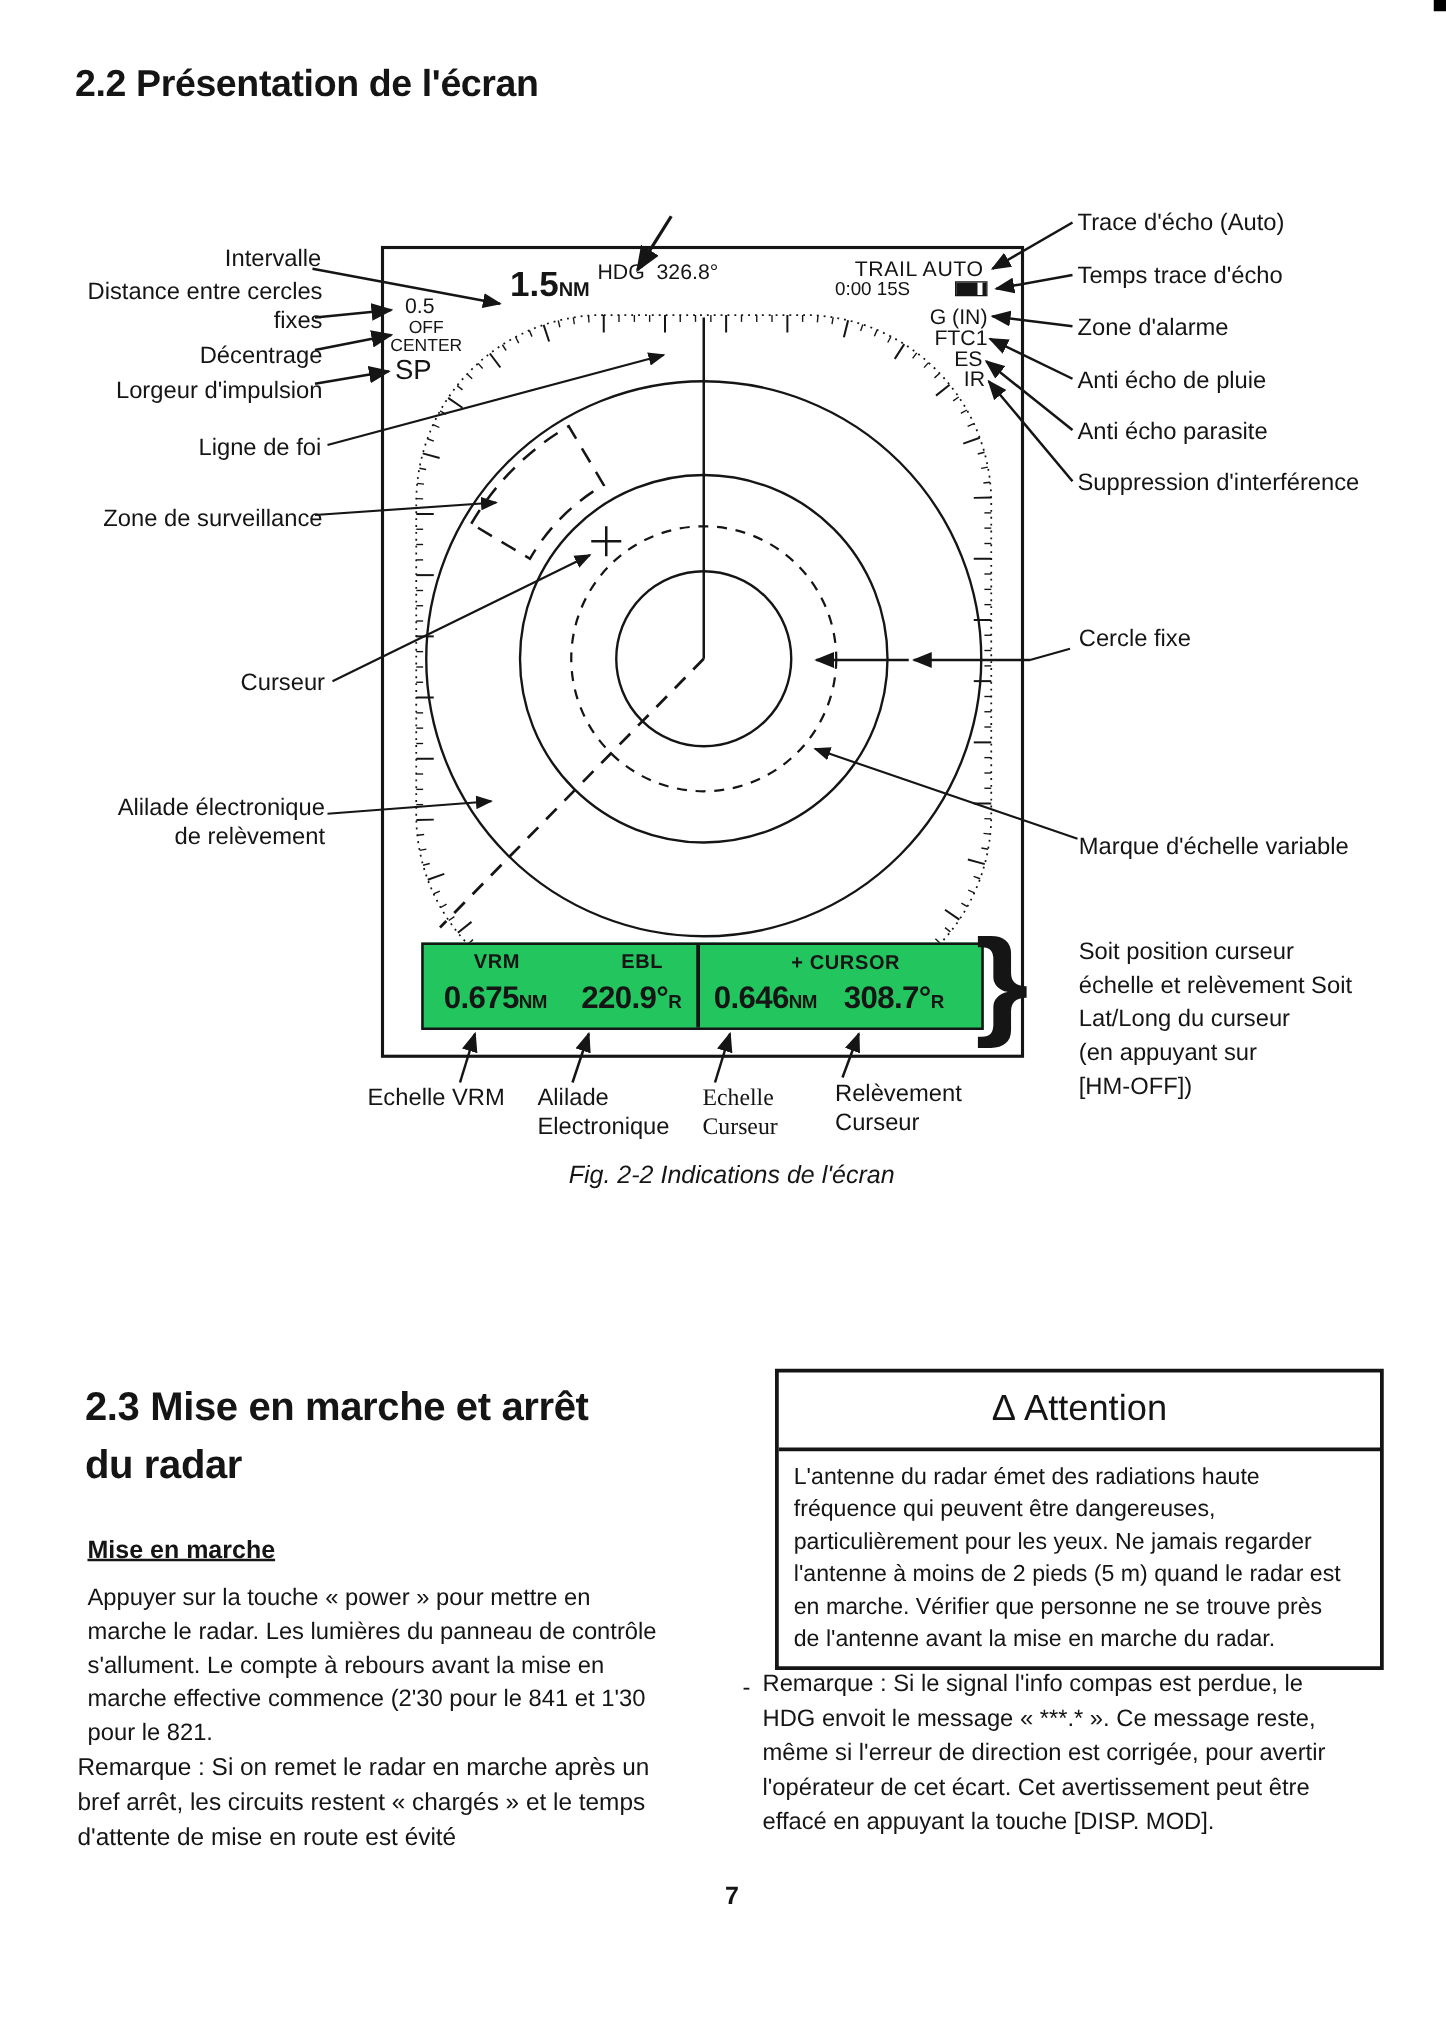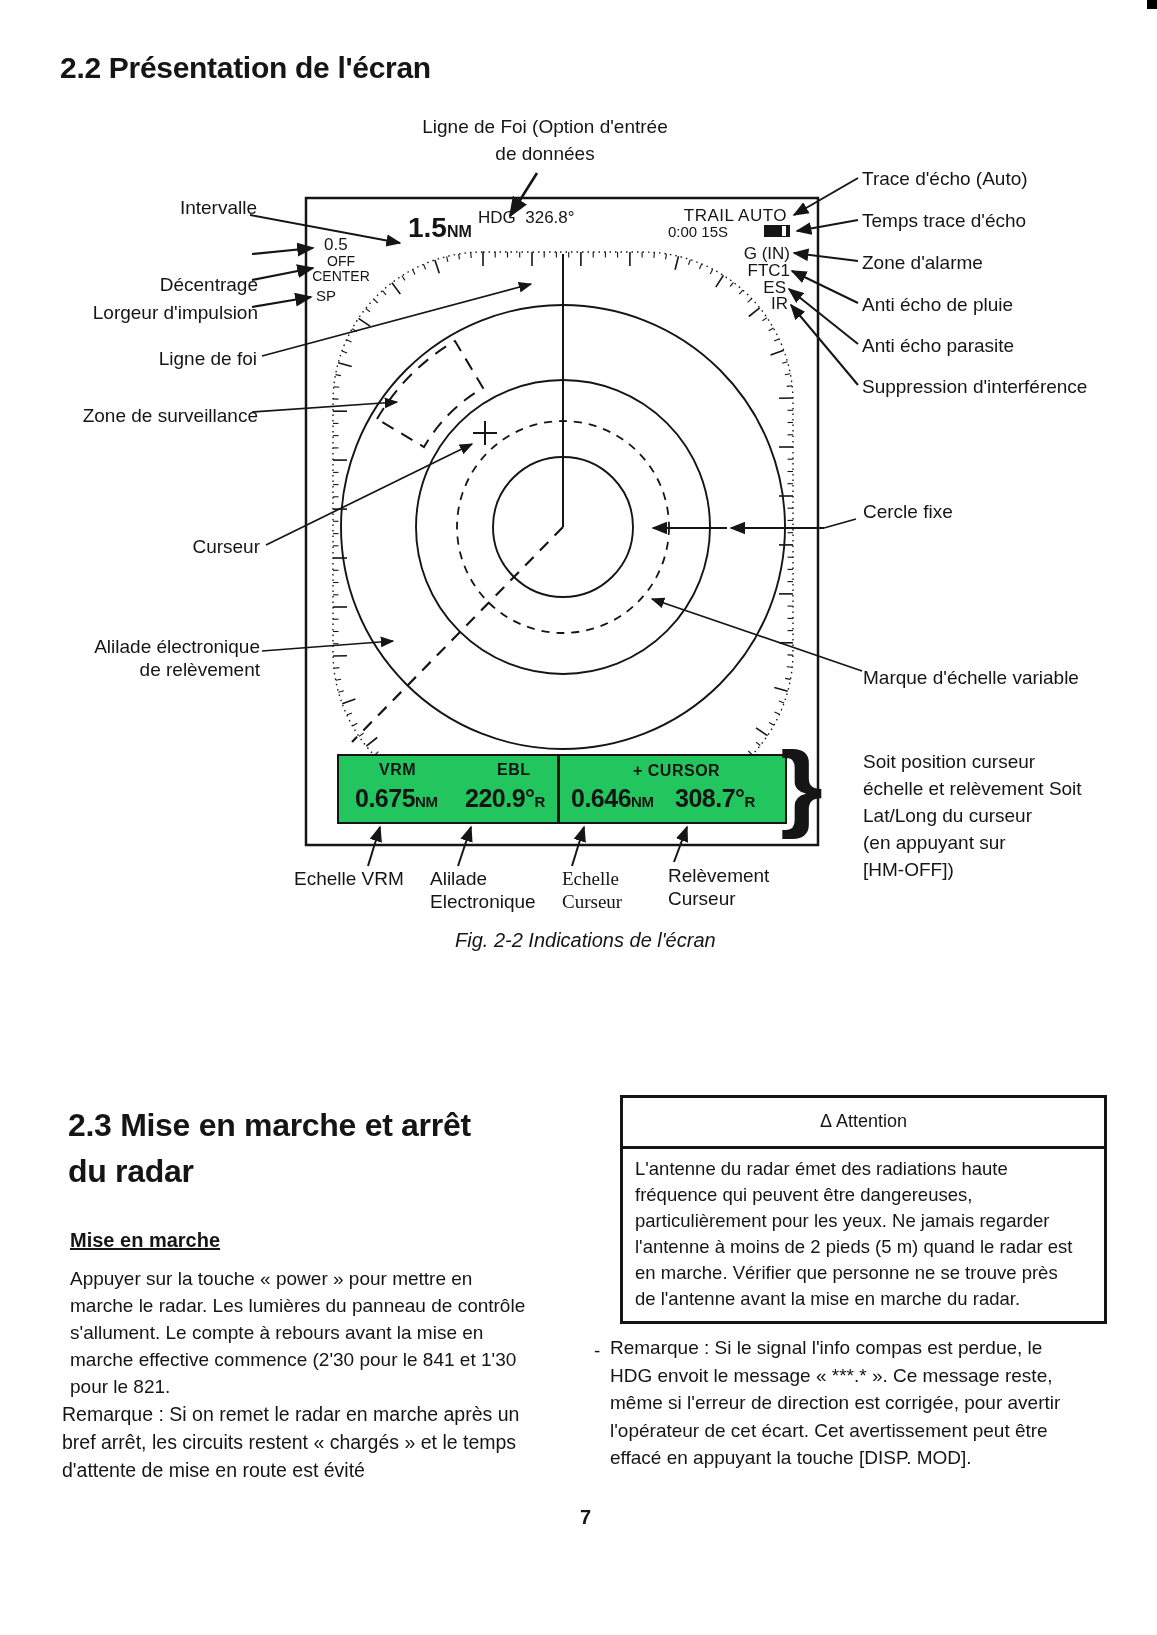--- a/index.html
+++ b/index.html
@@ -42,37 +42,35 @@
 
   .body-txt{font-size:19px;line-height:27px;}
   .remark{font-size:19.5px;line-height:28px;}
   .subhead{font-size:20px;font-weight:bold;text-decoration:underline;}
 
   .attention-box{
     position:absolute;left:620px;top:1095px;width:487px;box-sizing:border-box;
     border:3px solid #151515;background:#fff;
   }
   .attention-title{
-    font-size:18px;text-align:center;padding:13px 0 14px 0;border-bottom:3px solid #151515;
+    font-size:29px;text-align:center;padding:13px 0 14px 0;border-bottom:3px solid #151515;
   }
   .attention-body{font-size:18.5px;line-height:26px;padding:7px 8px 9px 12px;}
 
   .pageno{font-size:20px;font-weight:bold;}
 </style>
 </head>
 <body>
 
 <div class="page">
 
   <div class="corner-mark"></div>
 
   <div class="abs h-title" style="left:60px;top:46px;">2.2 Présentation de l'écran</div>
 
-  <div class="abs fig-note pre center over" style="left:400px;top:113px;width:290px;">Ligne de Foi (Option d'entrée
-de données</div>
 
   <svg id="diagram-svg" width="1157" height="1000" viewBox="0 0 1157 1000">
     <defs>
       <marker id="ah" viewBox="0 0 10 8" markerWidth="8" markerHeight="6.5" refX="9" refY="4" orient="auto-start-reverse">
         <path d="M0,0 L10,4 L0,8 Z" fill="#151515"></path>
       </marker>
     </defs>
 
     <rect x="306" y="198" width="512" height="647" fill="none" stroke="#151515" stroke-width="2.5"></rect>
 
@@ -271,21 +269,21 @@
 
   <div class="abs screen-txt nowrap over" style="left:478px;top:209px;">HDG  326.8°</div>
 
   <div class="abs over" style="left:408px;top:212px;">
     <span style="font-size:28px;font-weight:bold;">1.5</span><span style="font-size:16px;font-weight:bold;">NM</span>
   </div>
 
   <div class="abs screen-txt over" style="left:324px;top:236px;">0.5</div>
   <div class="abs small-txt pre center over" style="left:310px;top:254px;width:62px;">OFF
 CENTER</div>
-  <div class="abs screen-txt over" style="left:316px;top:287px;font-size:15px;">SP</div>
+  <div class="abs screen-txt over" style="left:316px;top:287px;font-size:22px;">SP</div>
 
   <div class="abs screen-txt over" style="right:370px;top:207px;letter-spacing:0.5px;">TRAIL AUTO</div>
   <div class="abs over" style="left:668px;top:223px;font-size:15px;">0:00 15S</div>
   <div class="abs over" style="left:764px;top:225px;width:26px;height:12px;border:1.5px solid #151515;box-sizing:border-box;">
     <div style="position:absolute;left:0;top:0;bottom:0;width:17px;background:#151515;"></div>
     <div style="position:absolute;right:0;top:0;bottom:0;width:3px;background:#151515;"></div>
   </div>
 
   <div class="abs screen-txt over" style="right:367px;top:245px;">G (IN)</div>
   <div class="abs screen-txt over" style="right:367px;top:262px;">FTC1</div>
@@ -300,20 +298,22 @@
 
     <div class="db-value" style="left:16px;top:28px;"><span>0.675</span><span class="db-unit">NM</span></div>
     <div class="db-value" style="left:126px;top:28px;"><span>220.9°</span><span class="db-unit">R</span></div>
     <div class="db-value" style="left:232px;top:28px;"><span>0.646</span><span class="db-unit">NM</span></div>
     <div class="db-value" style="left:336px;top:28px;"><span>308.7°</span><span class="db-unit">R</span></div>
   </div>
 
   <div class="brace">}</div>
 
   <div class="abs lbl right-align over" style="right:900px;top:196px;">Intervalle</div>
+  <div class="abs lbl right-align pre over" style="right:899px;top:222px;">Distance entre cercles
+fixes</div>
   <div class="abs lbl right-align over" style="right:899px;top:273px;">Décentrage</div>
   <div class="abs lbl right-align over" style="right:899px;top:301px;">Lorgeur d'impulsion</div>
   <div class="abs lbl right-align over" style="right:900px;top:347px;">Ligne de foi</div>
   <div class="abs lbl right-align over" style="right:899px;top:404px;">Zone de surveillance</div>
   <div class="abs lbl right-align over" style="right:897px;top:535px;">Curseur</div>
   <div class="abs lbl right-align pre over" style="right:897px;top:635px;">Alilade électronique
 de relèvement</div>
 
   <div class="abs lbl over" style="left:862px;top:167px;">Trace d'écho (Auto)</div>
   <div class="abs lbl over" style="left:862px;top:209px;">Temps trace d'écho</div>

